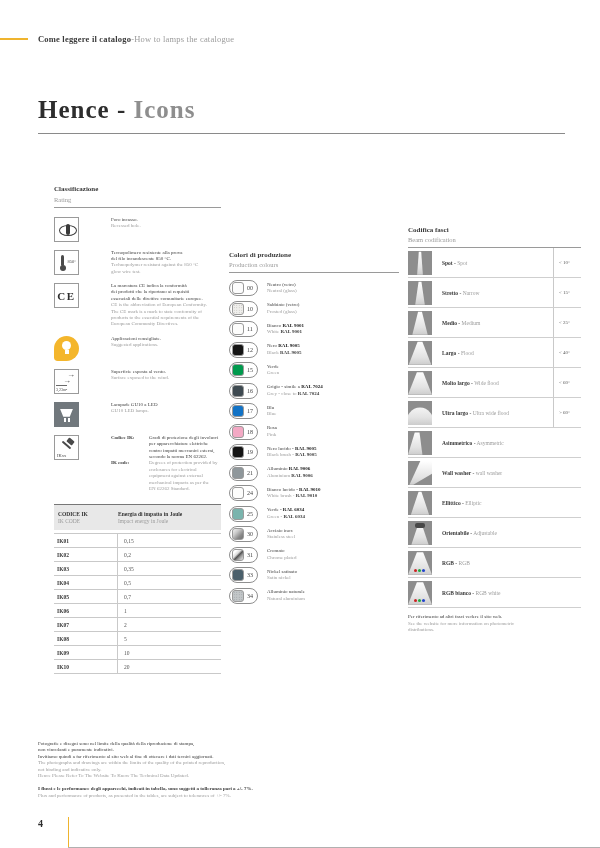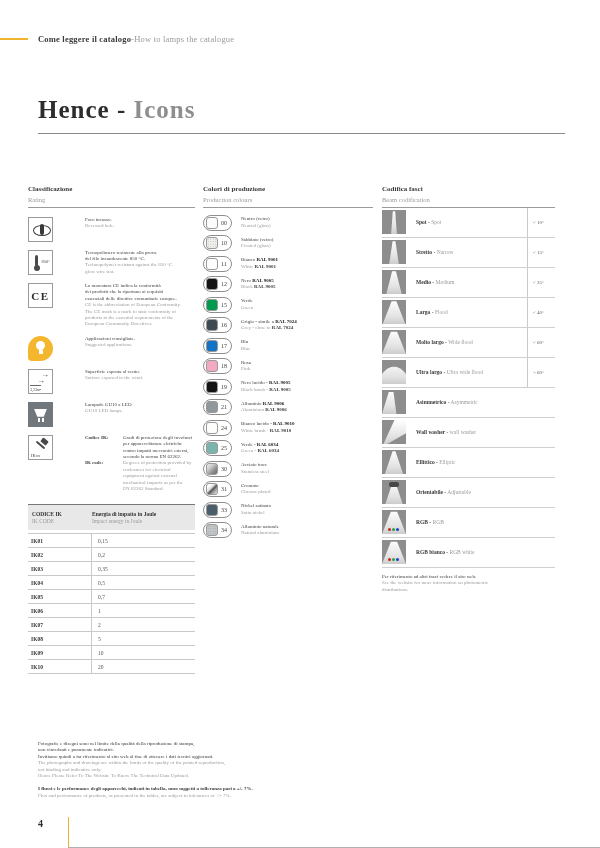--- a/index.html
+++ b/index.html
@@ -11,21 +11,21 @@
   .accent-dash{width:28px;height:2px;background:#efb42e;margin-right:10px;}
   .breadcrumb-row .bc-it{font-size:8.5px;font-weight:bold;color:#3a3a3a;letter-spacing:0.2px;}
   .breadcrumb-row .bc-sep,.breadcrumb-row .bc-en{font-size:8.5px;color:#9b9b9b;letter-spacing:0.2px;}
 
   
   .title-block{position:absolute;top:96px;left:38px;right:35px;border-bottom:1.5px solid #8a8a8a;padding-bottom:9px;}
   .title-block h1{margin:0;font-size:25px;font-weight:bold;color:#2d2d2d;letter-spacing:1px;line-height:1.1;}
   .title-block .title-en{color:#8e8e8e;}
 
   
-  .columns{position:absolute;top:185px;left:28px;display:flex;}
+  .columns{position:absolute;top:185px;left:54px;display:flex;align-items:center;}
   .col1{width:167px;margin-right:8px;}
   .col2{width:170px;margin-right:9px;}
   .col3{width:173px;}
   .col-head{border-bottom:1px solid #9a9a9a;padding-bottom:4px;}
   .col-head .h-it{display:block;font-size:7px;font-weight:bold;color:#3a3a3a;}
   .col-head .h-en{display:block;font-size:6.5px;color:#9b9b9b;margin-top:2.5px;}
   .col1 .col-head{margin-bottom:9px;}
   .col2 .col-head{margin-bottom:7px;}
   .col3 .col-head{margin-bottom:0;}
 

